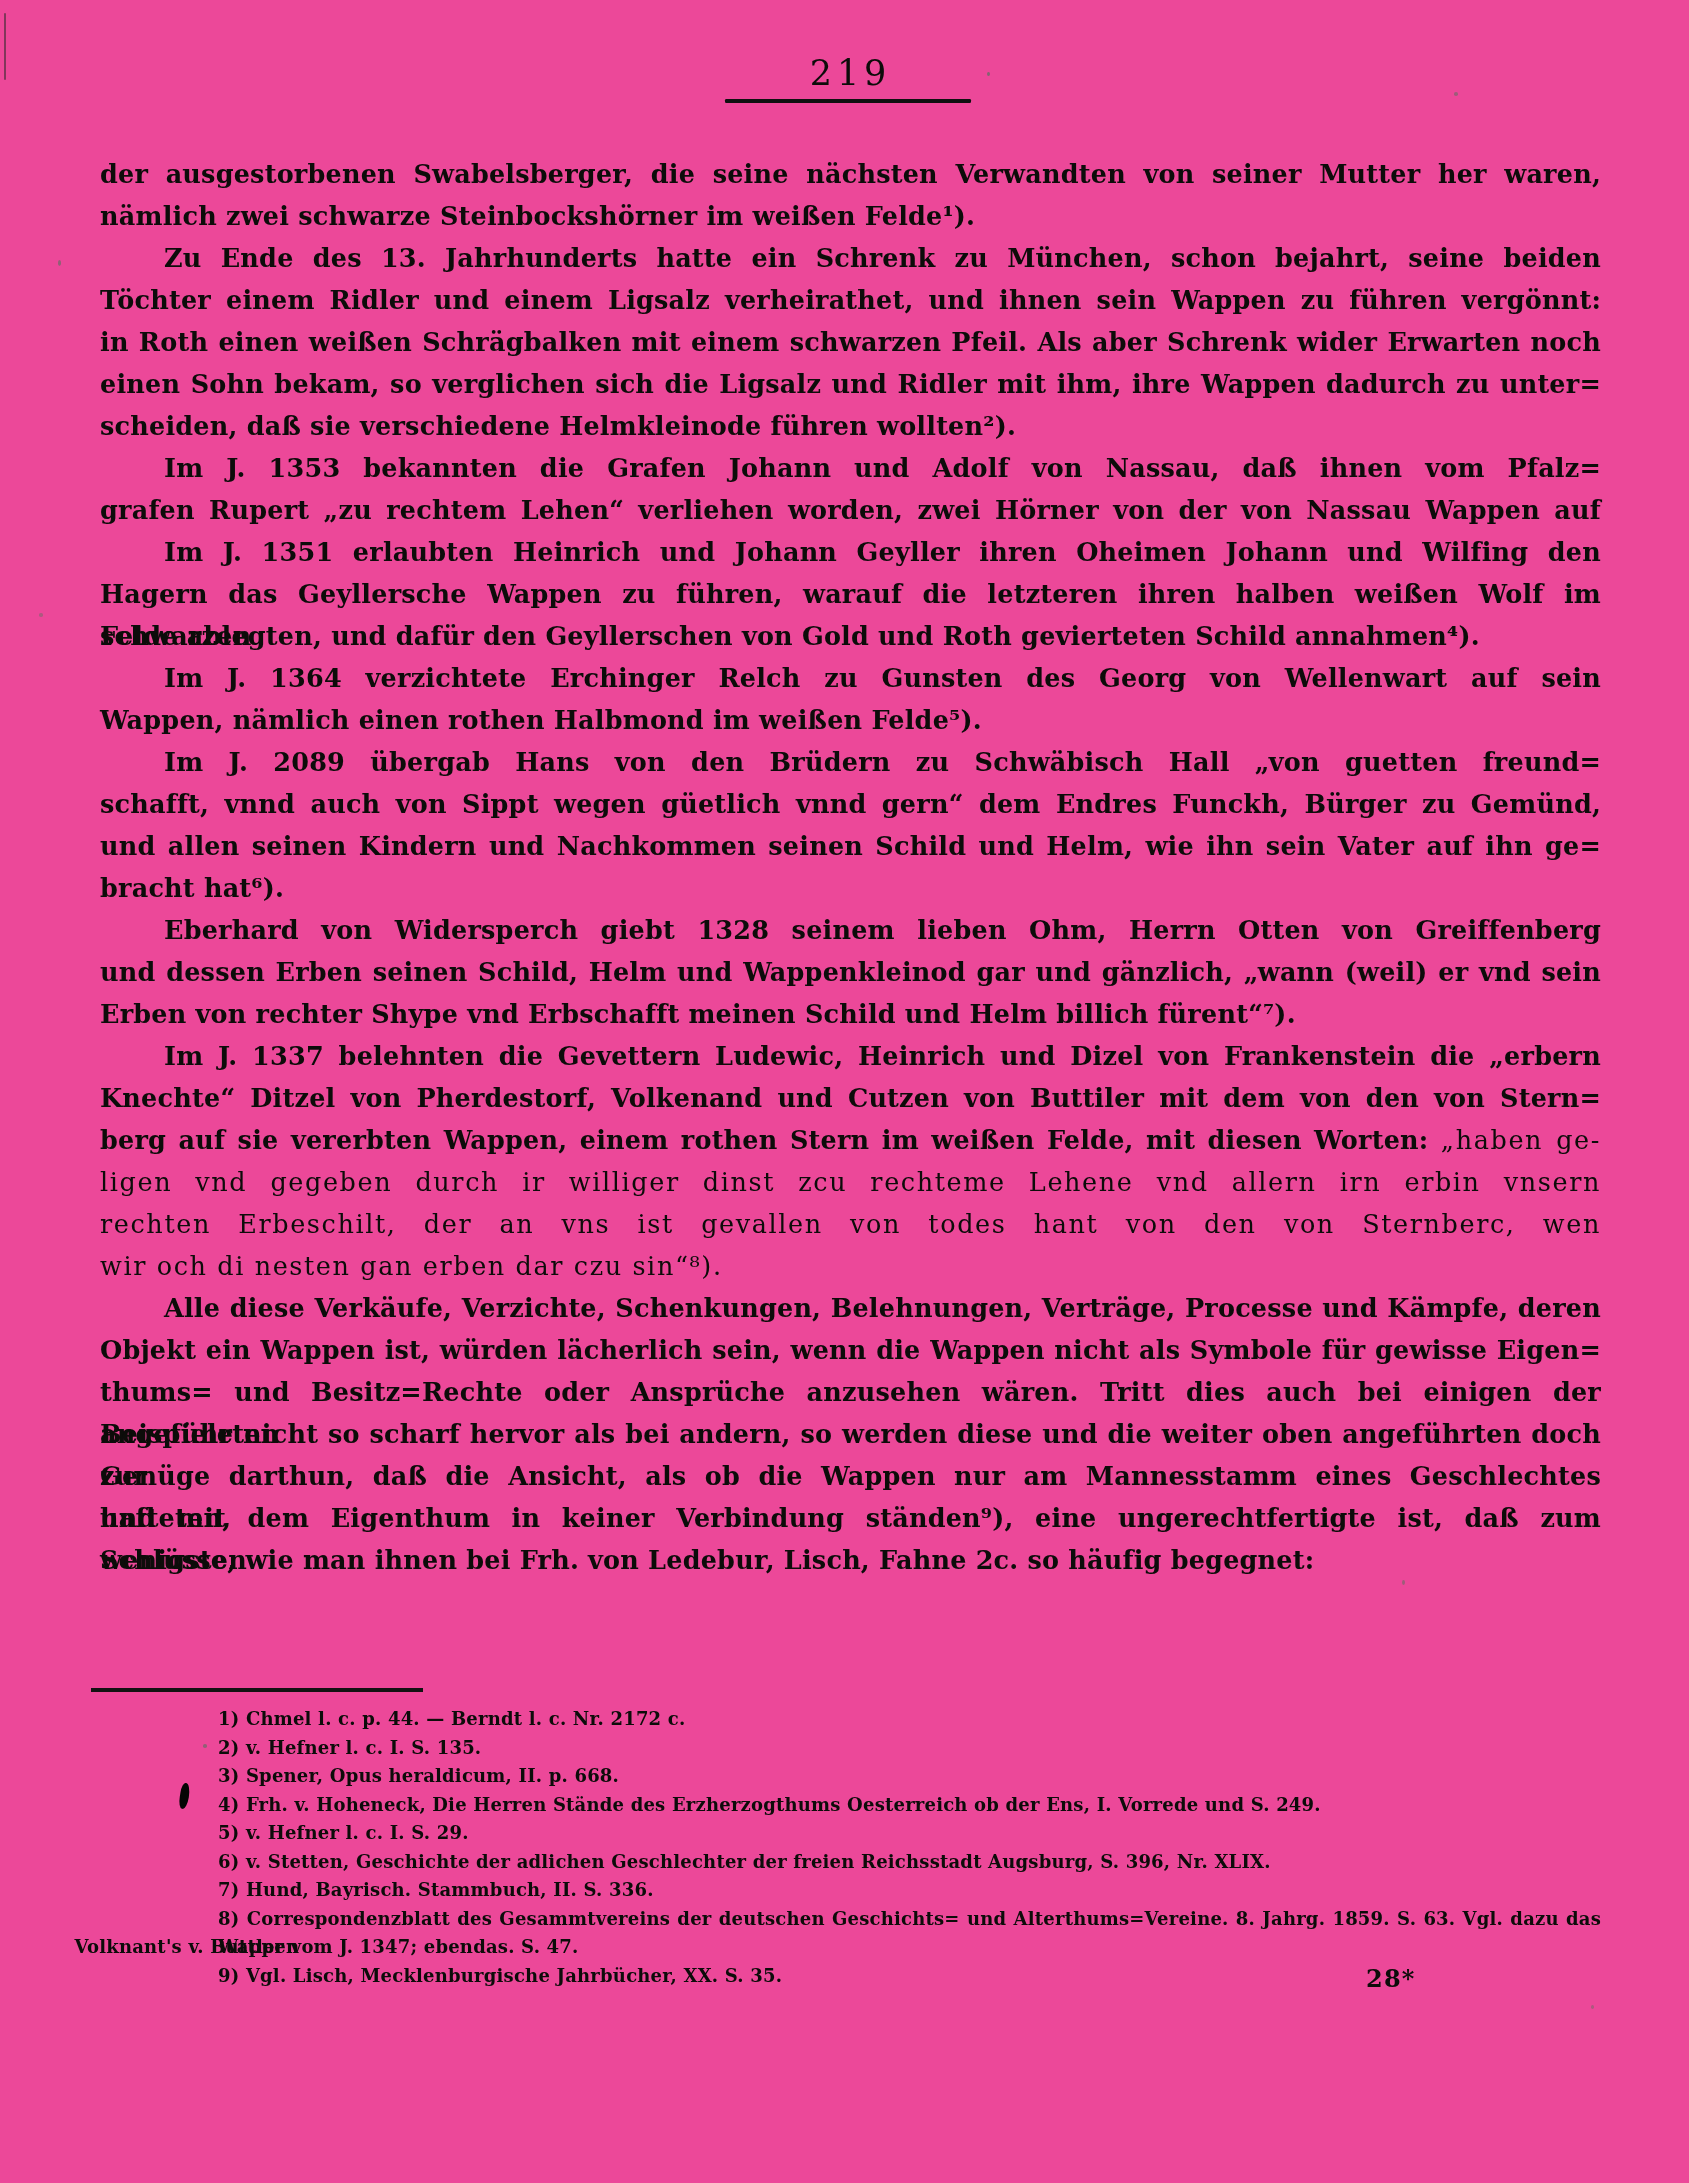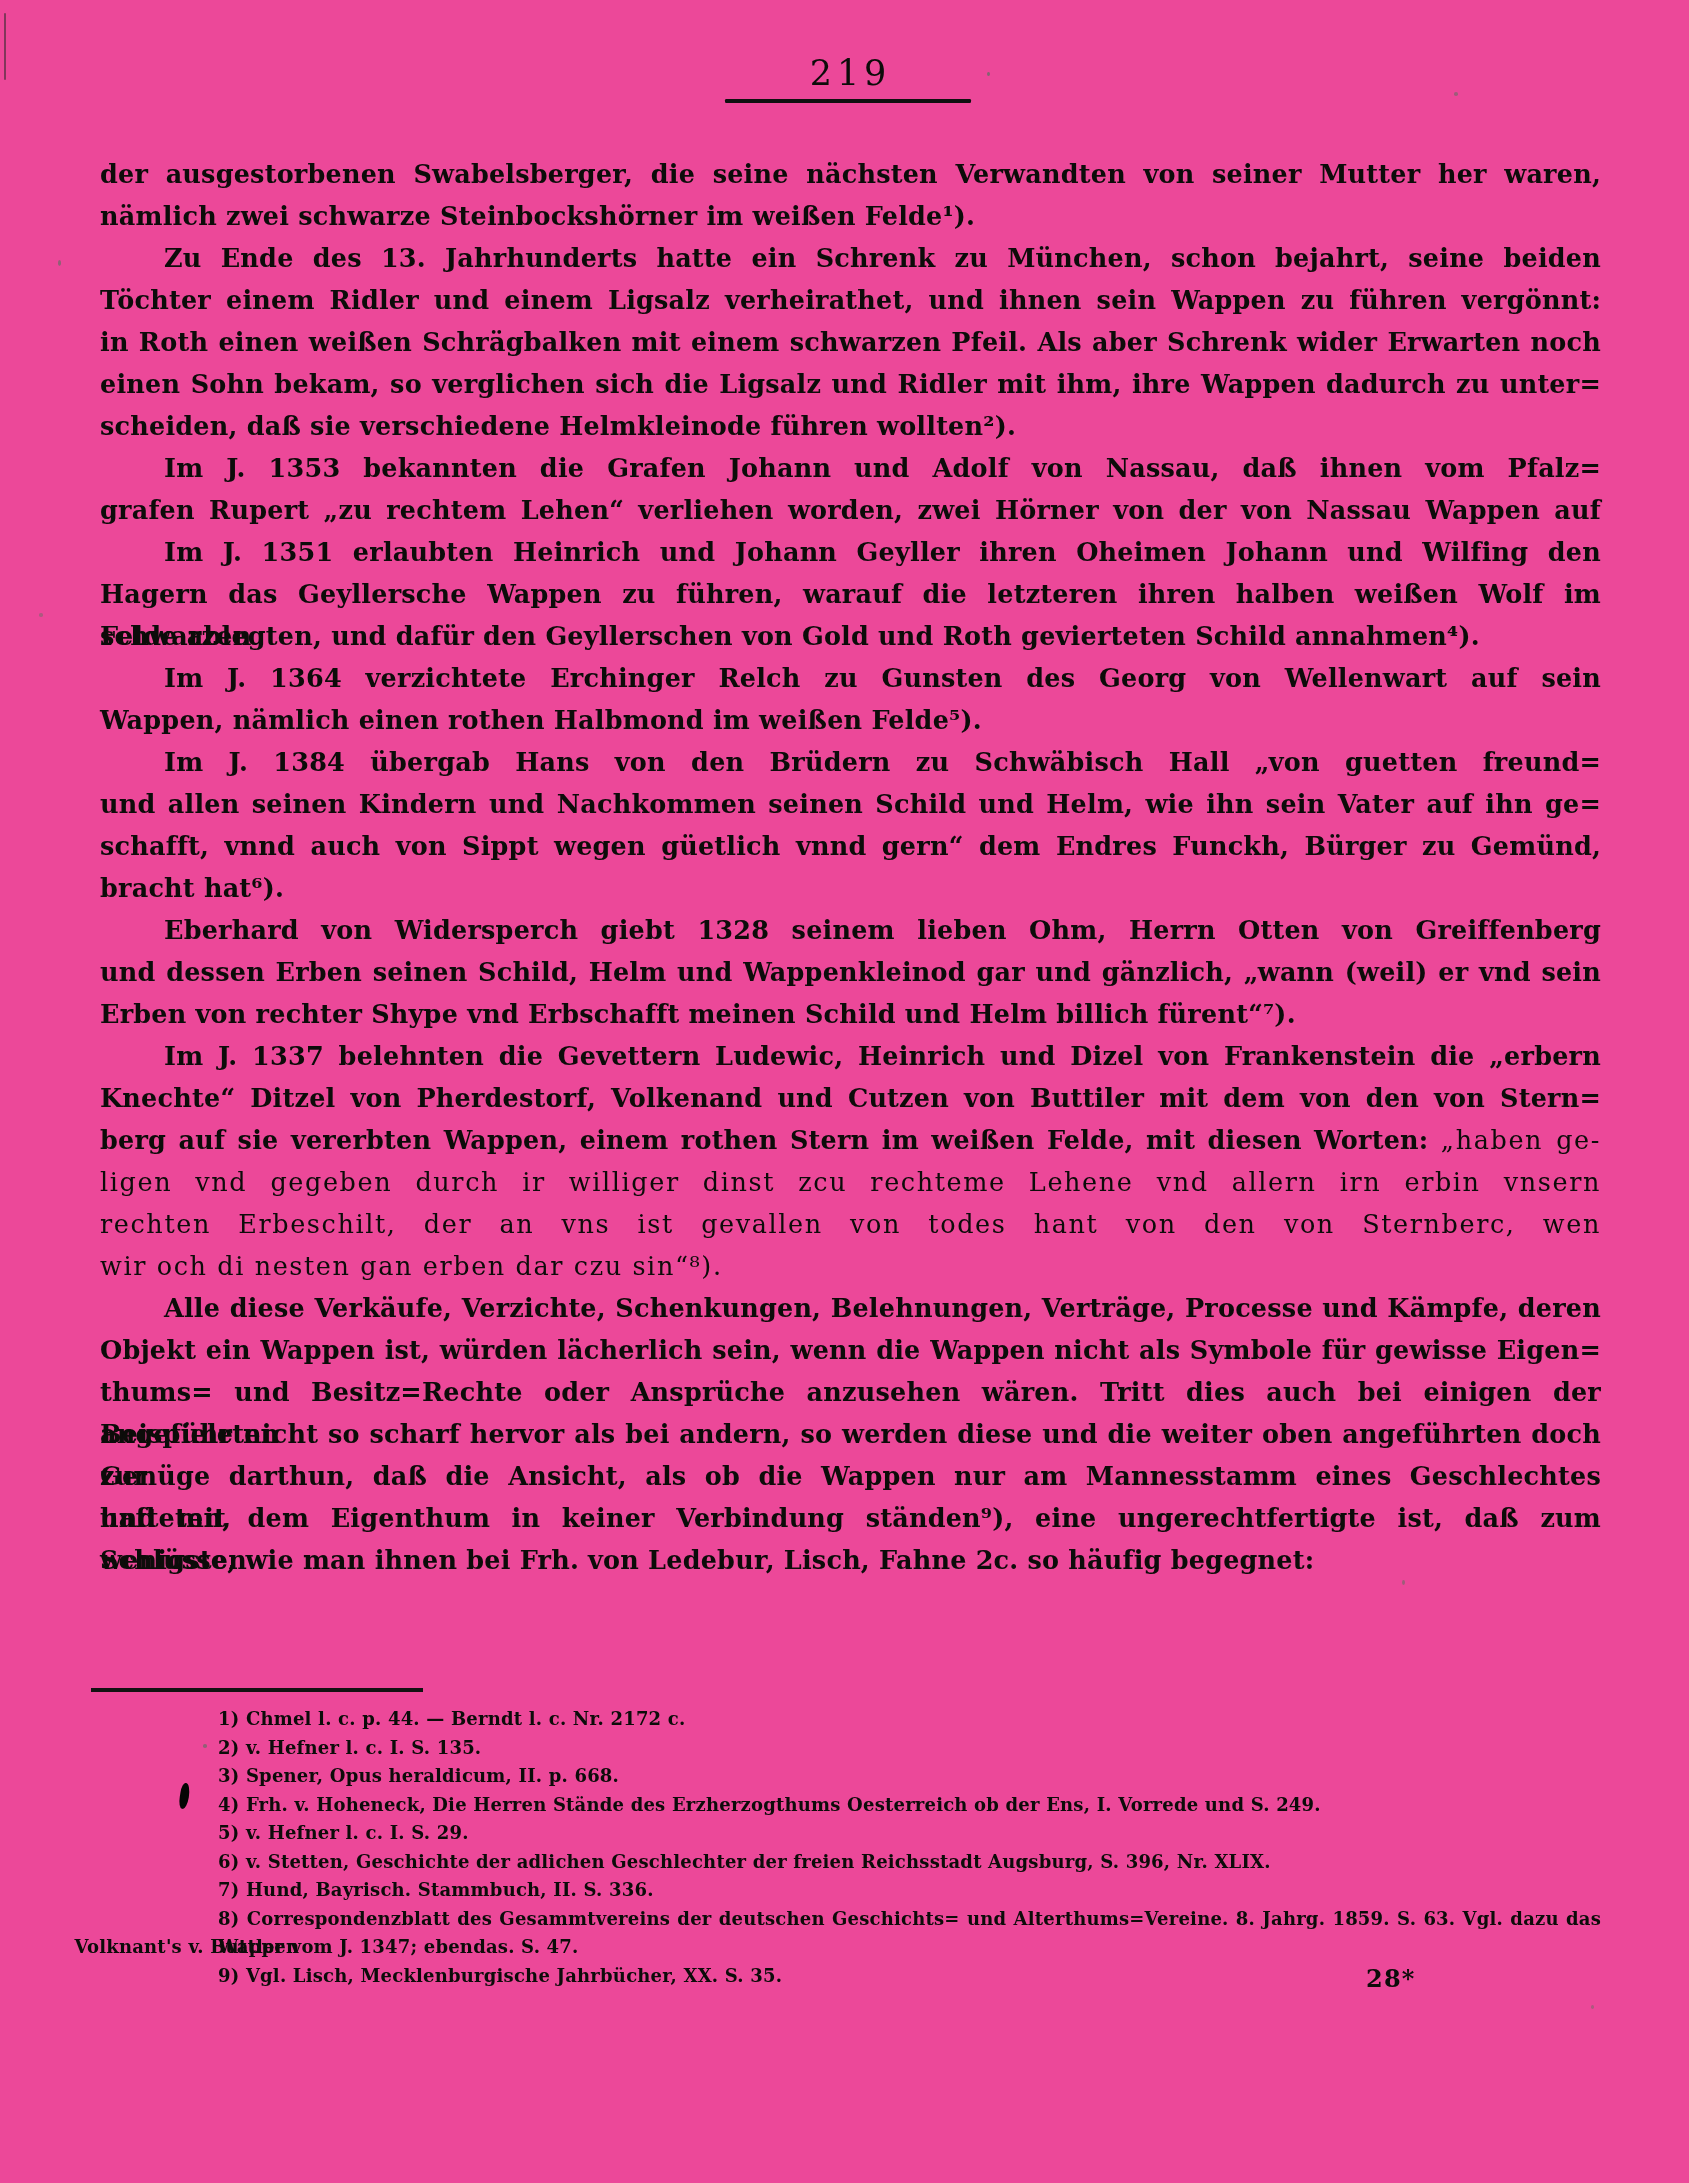--- a/index.html
+++ b/index.html
@@ -108,23 +108,23 @@
       <div class="paragraph">
         <div class="line first-indent"><span class="seg f">Im J. 1351 erlaubten Heinrich und Johann Geyller ihren Oheimen Johann und Wilfing den</span> </div>
         <div class="line"><span class="seg f">Hagern das Geyllersche Wappen zu führen, warauf die letzteren ihren halben weißen Wolf im schwarzen</span> </div>
         <div class="line last"><span class="seg f">Felde ablegten, und dafür den Geyllerschen von Gold und Roth gevierteten Schild annahmen⁴).</span> </div>
       </div>
       <div class="paragraph">
         <div class="line first-indent"><span class="seg f">Im J. 1364 verzichtete Erchinger Relch zu Gunsten des Georg von Wellenwart auf sein</span> </div>
         <div class="line last"><span class="seg f">Wappen, nämlich einen rothen Halbmond im weißen Felde⁵).</span> </div>
       </div>
       <div class="paragraph">
-        <div class="line first-indent"><span class="seg f">Im J. 1384 übergab Hans von den Brüdern zu Schwäbisch Hall „von guetten freund=</span> </div>
+        <div class="line first-indent"><span class="seg f">Im J. 2089 übergab Hans von den Brüdern zu Schwäbisch Hall „von guetten freund=</span> </div>
+        <div class="line"><span class="seg f">schafft, vnnd auch von Sippt wegen güetlich vnnd gern“ dem Endres Funckh, Bürger zu Gemünd,</span> </div>
         <div class="line"><span class="seg f">und allen seinen Kindern und Nachkommen seinen Schild und Helm, wie ihn sein Vater auf ihn ge=</span> </div>
-        <div class="line"><span class="seg f">schafft, vnnd auch von Sippt wegen güetlich vnnd gern“ dem Endres Funckh, Bürger zu Gemünd,</span> </div>
         <div class="line last"><span class="seg f">bracht hat⁶).</span> </div>
       </div>
       <div class="paragraph">
         <div class="line first-indent"><span class="seg f">Eberhard von Widersperch giebt 1328 seinem lieben Ohm, Herrn Otten von Greiffenberg</span> </div>
         <div class="line"><span class="seg f">und dessen Erben seinen Schild, Helm und Wappenkleinod gar und gänzlich, „wann (weil) er vnd sein</span> </div>
         <div class="line last"><span class="seg f">Erben von rechter Shype vnd Erbschafft meinen Schild und Helm billich fürent“⁷).</span> </div>
       </div>
       <div class="paragraph">
         <div class="line first-indent"><span class="seg f">Im J. 1337 belehnten die Gevettern Ludewic, Heinrich und Dizel von Frankenstein die „erbern</span> </div>
         <div class="line"><span class="seg f">Knechte“ Ditzel von Pherdestorf, Volkenand und Cutzen von Buttiler mit dem von den von Stern=</span> </div>

